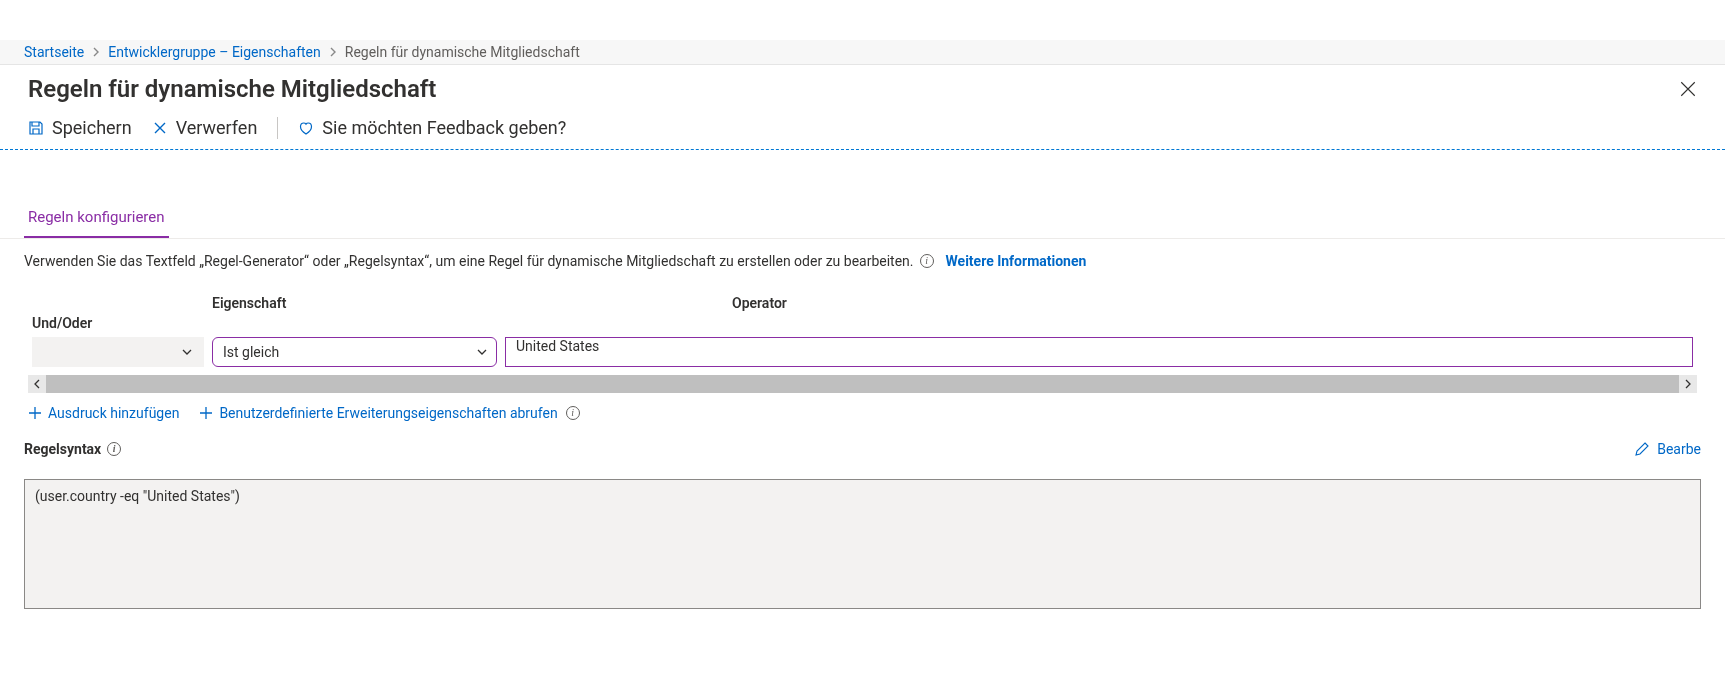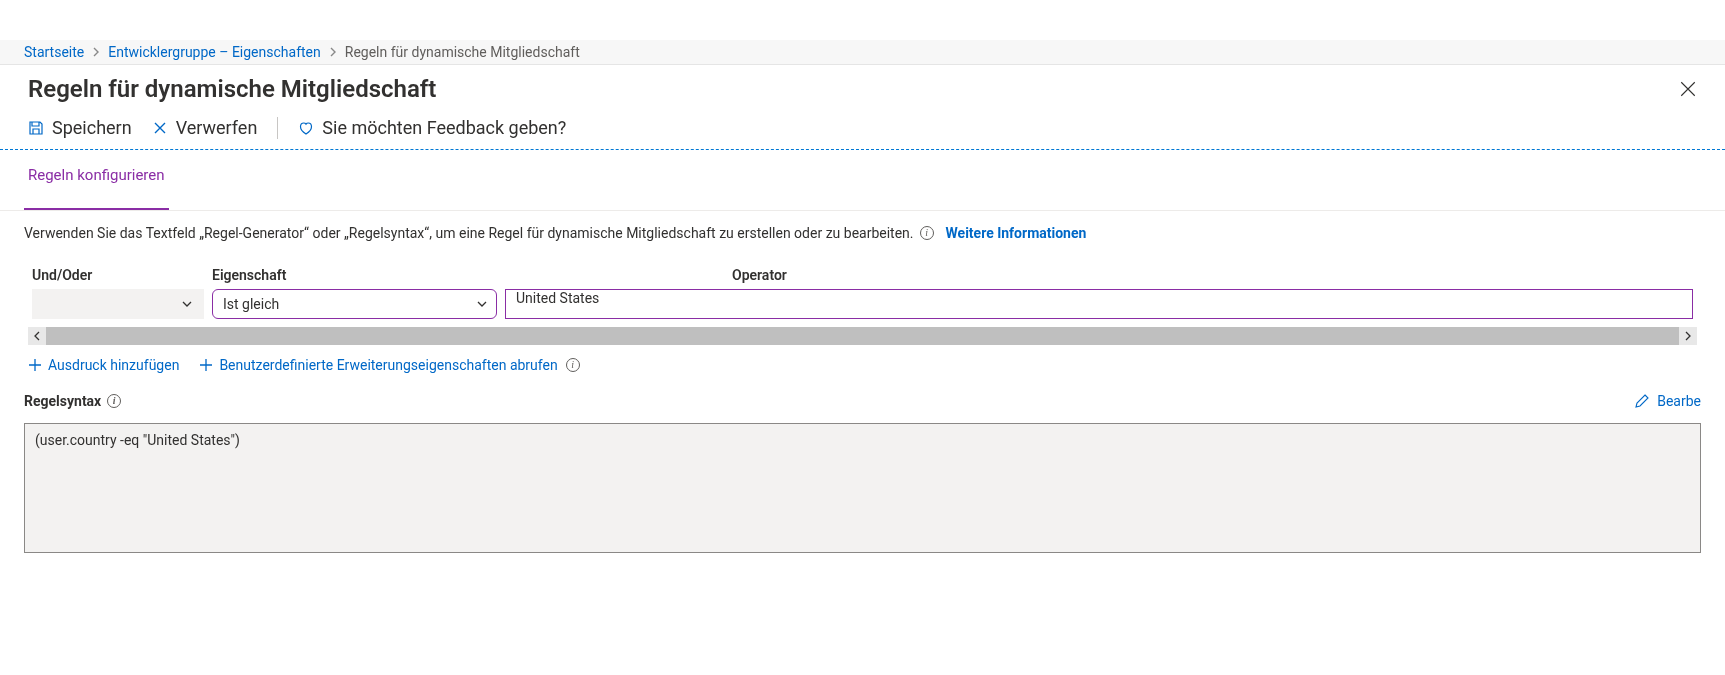--- a/index.html
+++ b/index.html
@@ -73,23 +73,24 @@
 
 .tabs{
   padding:16px 24px 0 24px;
   border-bottom:1px solid #edebe9;
 }
 .tab{
   display:inline-block;
   color:var(--accent-purple);
   font-size:15px;
   font-weight:400;
-  padding:0 4px 24px 4px;
+  padding:0 4px 10px 4px;
   border-bottom:2px solid var(--accent-purple);
   cursor:pointer;
+  margin-top:42px;
 }
 
 
 .info-line{
   padding:14px 24px 20px 24px;
   font-size:14px;
   display:flex;align-items:center;flex-wrap:wrap;gap:4px;
 }
 .info-line a{color:var(--link-blue);text-decoration:none;margin-left:8px;cursor:pointer;font-weight:bold;}
 .info-icon{
@@ -101,21 +102,21 @@
 }
 
 
 .builder{padding:0 24px;}
 .header-row{
   display:flex;
   font-size:14px;
   font-weight:600;
   padding:6px 8px;
 }
-.col-andor{width:180px;}
+.col-andor{width:180px;margin-top:20px;}
 .col-prop{width:520px;}
 .col-op{width:295px;}
 .col-val{flex:1;}
 
 .rule-row{display:flex;align-items:center;gap:8px;padding:0 8px;}
 .andor-cell{
   width:172px;height:30px;
   background:var(--bg-gray);
   border:1px solid transparent;
   display:flex;align-items:center;justify-content:flex-end;
@@ -163,21 +164,21 @@
   display:flex;align-items:center;gap:20px;
   padding:8px 28px 20px 28px;
   font-size:14px;
 }
 .action-link{display:flex;align-items:center;gap:6px;color:var(--link-blue);cursor:pointer;}
 
 
 .syntax-block{padding:0 24px 24px 24px;position:relative;}
 .syntax-head{
   display:flex;align-items:center;justify-content:space-between;
-  padding-bottom:14px;
+  padding-bottom:22px;
 }
 .syntax-head .lbl{font-weight:700;font-size:14px;display:flex;align-items:center;gap:4px;}
 .edit-link{color:var(--link-blue);display:flex;align-items:center;gap:8px;font-size:14px;cursor:pointer;}
 .syntax-box{
   width:100%;
   height:130px;
   border:1px solid var(--border-gray);
   background:var(--bg-gray);
   padding:8px 10px;
   font-size:14px;

